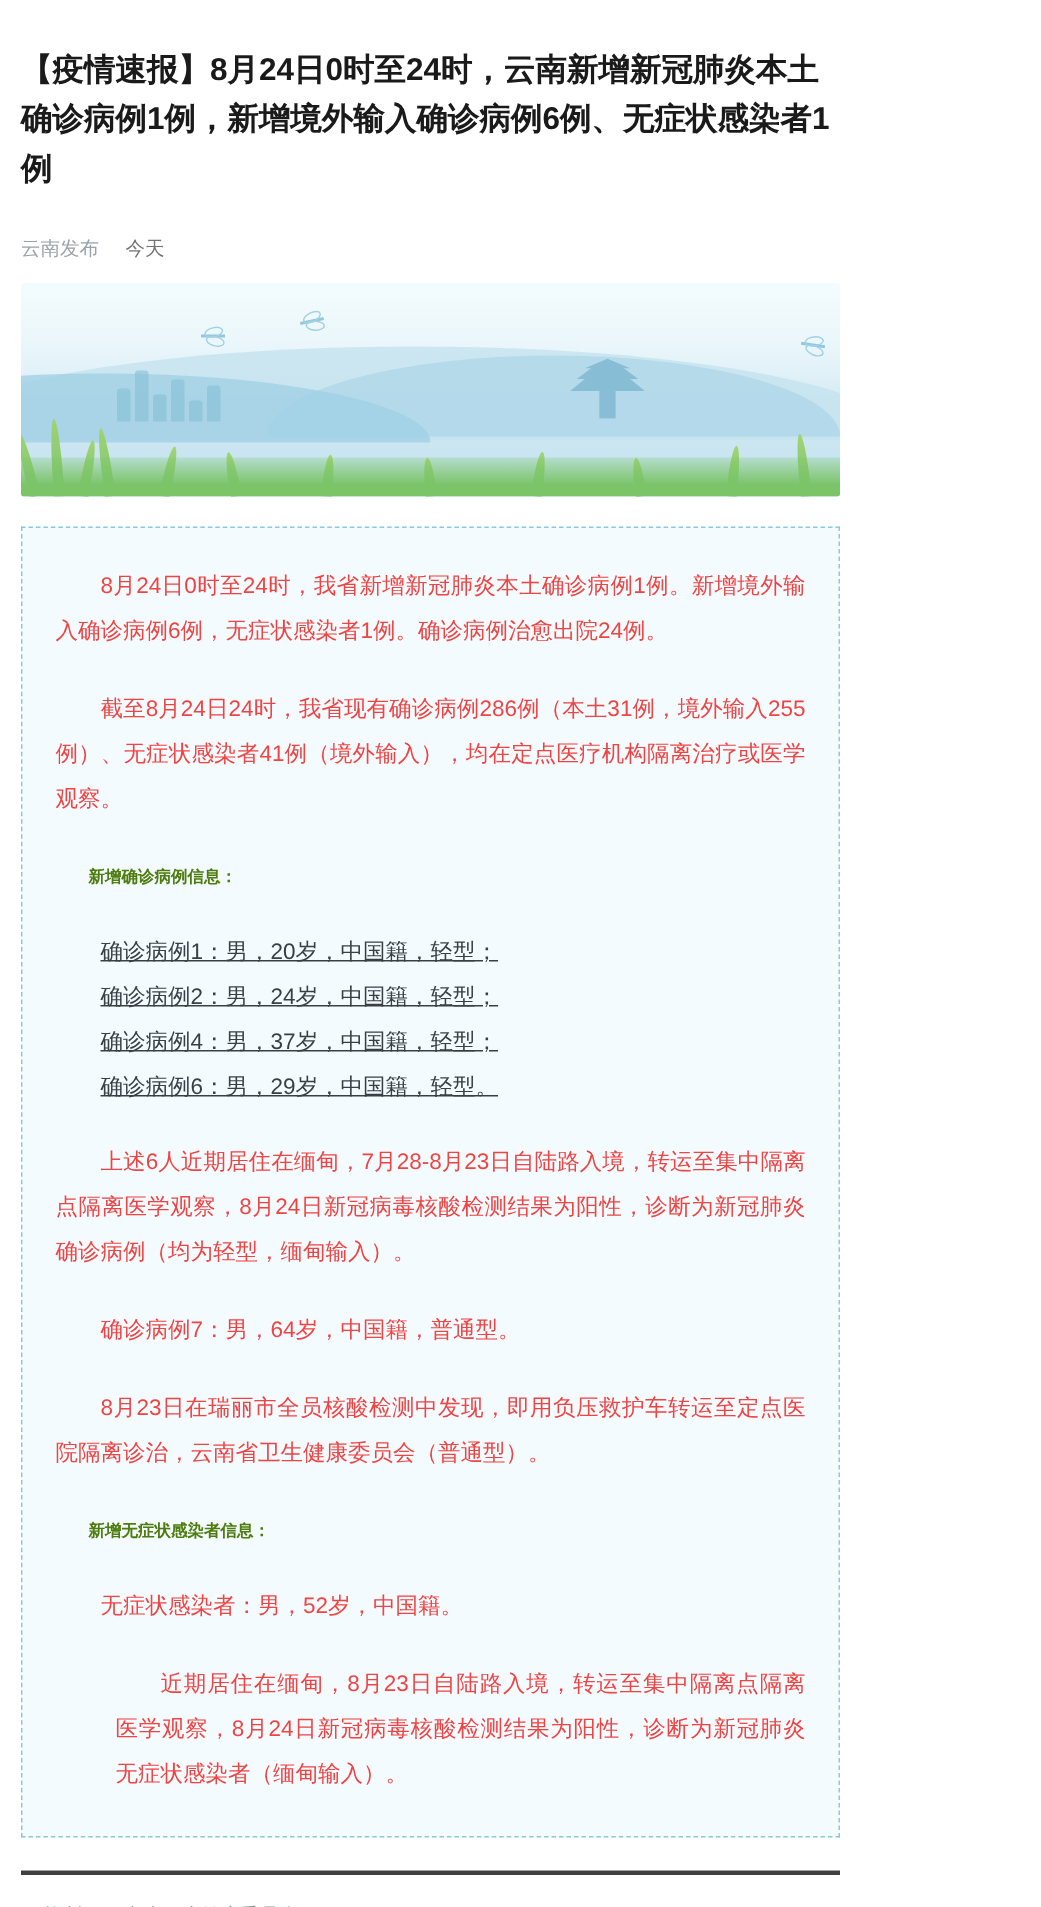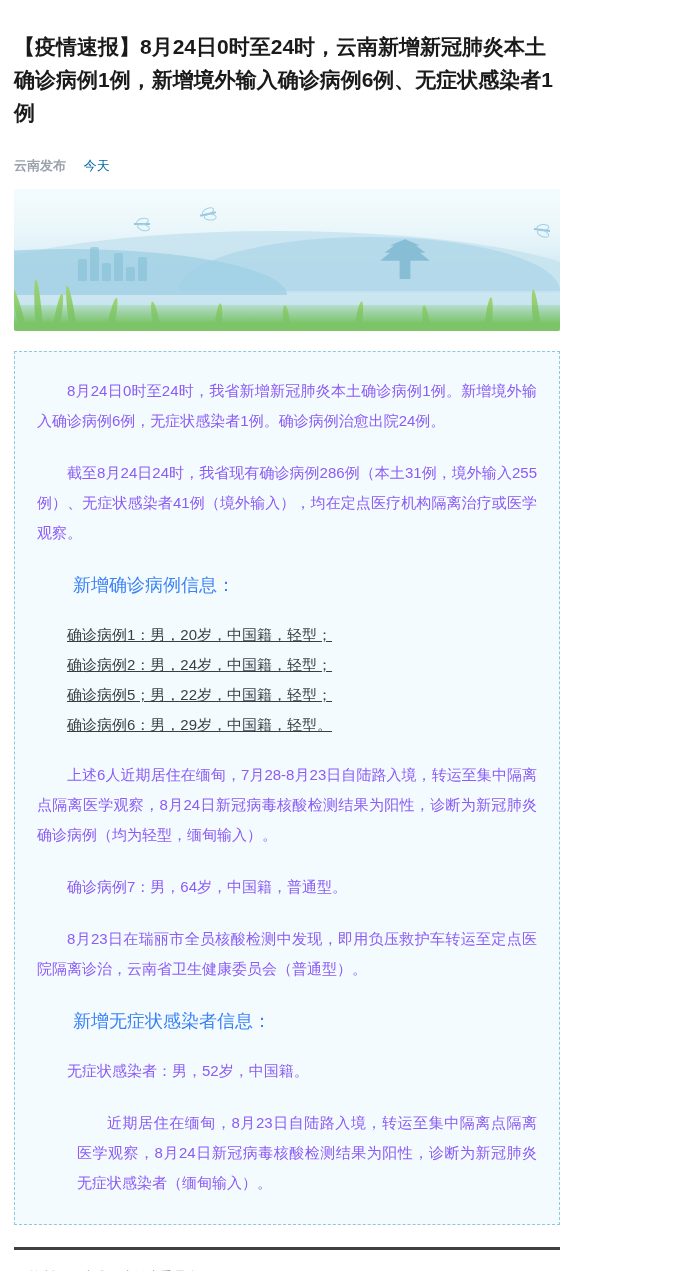--- a/index.html
+++ b/index.html
@@ -28,24 +28,23 @@
     padding: 16px 14px 0 14px;
     letter-spacing: 0px;
   }
   .meta-row {
     padding: 14px 14px 10px 14px;
     font-size: 13px;
     color: #9aa2ab;
   }
   .meta-source {
     margin-right: 14px;
-    font-weight: bold;
   }
   .meta-time {
-    color: #0369a1;
+    color: #737373;
     text-align: right;
   }
   .hero {
     margin: 4px 14px 0 14px;
     height: 142px;
     border-radius: 2px;
     position: relative;
     overflow: hidden;
     background: linear-gradient(180deg, #eef8fb 0%, #dff0f7 40%, #cfe8f2 68%, #bfe0ee 100%);
   }
@@ -141,31 +140,31 @@
     margin: 20px 14px 0 14px;
     border: 1px dashed #8ec8e0;
     background: #f4fbfe;
     padding: 24px 22px 26px 22px;
     box-sizing: border-box;
   }
   p.para {
     margin: 0 0 22px 0;
     font-size: 15px;
     line-height: 30px;
-    color: #8b5cf6;
+    color: #ef4444;
     text-indent: 2em;
     text-align: justify;
   }
   p.para:last-child { margin-bottom: 0; margin-left: 40px; }
   p.heading {
     margin: 0 0 20px 0;
-    font-size: 18px;
+    font-size: 11px;
     line-height: 30px;
-    font-weight: normal;
-    color: #3b82f6;
+    font-weight: bold;
+    color: #4d7c0f;
     text-indent: 2em;
   }
   ul.case-list {
     list-style: none;
     margin: 0 0 20px 0;
     padding: 0;
   }
   ul.case-list li {
     font-size: 15px;
     line-height: 30px;
@@ -233,21 +232,21 @@
 
   <div class="content-box">
     <p class="para">8月24日0时至24时，我省新增新冠肺炎本土确诊病例1例。新增境外输入确诊病例6例，无症状感染者1例。确诊病例治愈出院24例。</p>
     <p class="para">截至8月24日24时，我省现有确诊病例286例（本土31例，境外输入255例）、无症状感染者41例（境外输入），均在定点医疗机构隔离治疗或医学观察。</p>
 
     <p class="heading">新增确诊病例信息：</p>
 
     <ul class="case-list">
       <li>确诊病例1：男，20岁，中国籍，轻型；</li>
       <li>确诊病例2：男，24岁，中国籍，轻型；</li>
-      <li>确诊病例5；男，22岁，中国籍，轻型；</li>
+      <li>确诊病例4：男，37岁，中国籍，轻型；</li>
       <li>确诊病例6：男，29岁，中国籍，轻型。</li>
     </ul>
 
     <p class="para">上述6人近期居住在缅甸，7月28-8月23日自陆路入境，转运至集中隔离点隔离医学观察，8月24日新冠病毒核酸检测结果为阳性，诊断为新冠肺炎确诊病例（均为轻型，缅甸输入）。</p>
     <p class="para">确诊病例7：男，64岁，中国籍，普通型。</p>
     <p class="para">8月23日在瑞丽市全员核酸检测中发现，即用负压救护车转运至定点医院隔离诊治，云南省卫生健康委员会（普通型）。</p>
 
     <p class="heading">新增无症状感染者信息：</p>
 
     <p class="para">无症状感染者：男，52岁，中国籍。</p>

